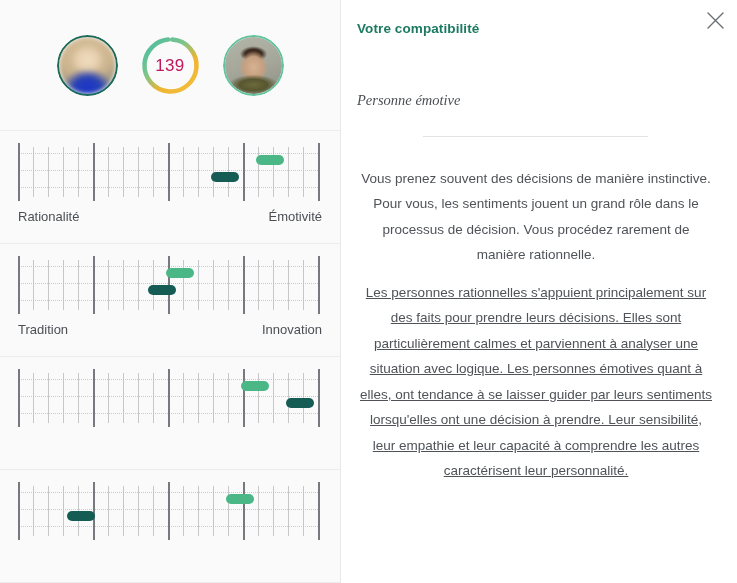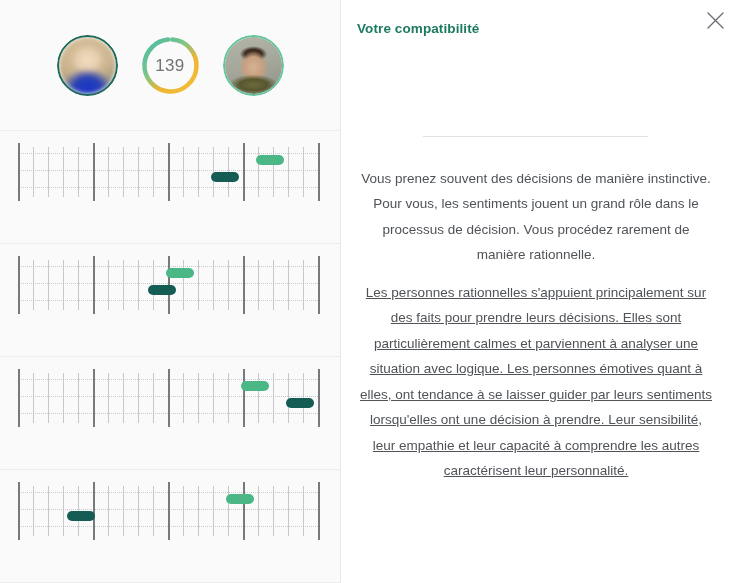--- a/index.html
+++ b/index.html
@@ -85,21 +85,21 @@
     position: relative;
     width: 61px; height: 61px;
     flex: 0 0 61px;
     border-radius: 50%;
   }
   .score-ring svg { position: absolute; inset: 0; }
   .score-value {
     position: absolute; inset: 0;
     display: flex; align-items: center; justify-content: center;
     font-size: 17px;
-    color: #737373;
+    color: #be185d;
     letter-spacing: .3px;
   }
 
   
   .sliders {
     position: relative;
     width: 340px;
   }
   .slider-card {
     position: relative;
@@ -276,20 +276,24 @@
             <div class="vtick" style="left: 210px;"></div>
             <div class="vtick major" style="left: 225px;"></div>
             <div class="vtick" style="left: 240px;"></div>
             <div class="vtick" style="left: 255px;"></div>
             <div class="vtick" style="left: 270px;"></div>
             <div class="vtick" style="left: 285px;"></div>
             <div class="vtick major" style="left: 300px;"></div>
             <div class="pill them" style="width: 28px; left: 238px; top: 12px;"></div>
             <div class="pill me" style="width: 28px; left: 193px; top: 29px;"></div>
           </div>
+          <div class="labels">
+            <span>Rationalité</span>
+            <span>Émotivité</span>
+          </div>
         </div>
         <div class="slider-card">
           <div class="track">
             <div class="hdots" style="top: 10px;"></div>
             <div class="hdots" style="top: 27px;"></div>
             <div class="hdots" style="top: 44px;"></div>
             <div class="vtick major" style="left: 0px;"></div>
             <div class="vtick" style="left: 15px;"></div>
             <div class="vtick" style="left: 30px;"></div>
             <div class="vtick" style="left: 45px;"></div>
@@ -306,20 +310,24 @@
             <div class="vtick" style="left: 210px;"></div>
             <div class="vtick major" style="left: 225px;"></div>
             <div class="vtick" style="left: 240px;"></div>
             <div class="vtick" style="left: 255px;"></div>
             <div class="vtick" style="left: 270px;"></div>
             <div class="vtick" style="left: 285px;"></div>
             <div class="vtick major" style="left: 300px;"></div>
             <div class="pill them" style="width: 28px; left: 148px; top: 12px;"></div>
             <div class="pill me" style="width: 28px; left: 130px; top: 29px;"></div>
           </div>
+          <div class="labels">
+            <span>Tradition</span>
+            <span>Innovation</span>
+          </div>
         </div>
         <div class="slider-card">
           <div class="track">
             <div class="hdots" style="top: 10px;"></div>
             <div class="hdots" style="top: 27px;"></div>
             <div class="hdots" style="top: 44px;"></div>
             <div class="vtick major" style="left: 0px;"></div>
             <div class="vtick" style="left: 15px;"></div>
             <div class="vtick" style="left: 30px;"></div>
             <div class="vtick" style="left: 45px;"></div>
@@ -379,19 +387,20 @@
 
   <div class="right-panel">
 
     <button class="close-btn" aria-label="Fermer">
       <svg width="19" height="19" viewBox="0 0 19 19">
         <path d="M2 2 L17 17 M17 2 L2 17" stroke="#6b6f74" stroke-width="1.4" stroke-linecap="round"></path>
       </svg>
     </button>
 
     <div class="eyebrow">Votre compatibilité</div>
+    <div class="subtitle">Personne émotive</div>
     <div class="divider"></div>
 
     <p class="body-text para1">Vous prenez souvent des décisions de manière instinctive. Pour vous, les sentiments jouent un grand rôle dans le processus de décision. Vous procédez rarement de manière rationnelle.</p>
     <p class="body-text para2">Les personnes rationnelles s'appuient principalement sur des faits pour prendre leurs décisions. Elles sont particulièrement calmes et parviennent à analyser une situation avec logique. Les personnes émotives quant à elles, ont tendance à se laisser guider par leurs sentiments lorsqu'elles ont une décision à prendre. Leur sensibilité, leur empathie et leur capacité à comprendre les autres caractérisent leur personnalité.</p>
   </div>
 
 </div>
 
 </body></html>

